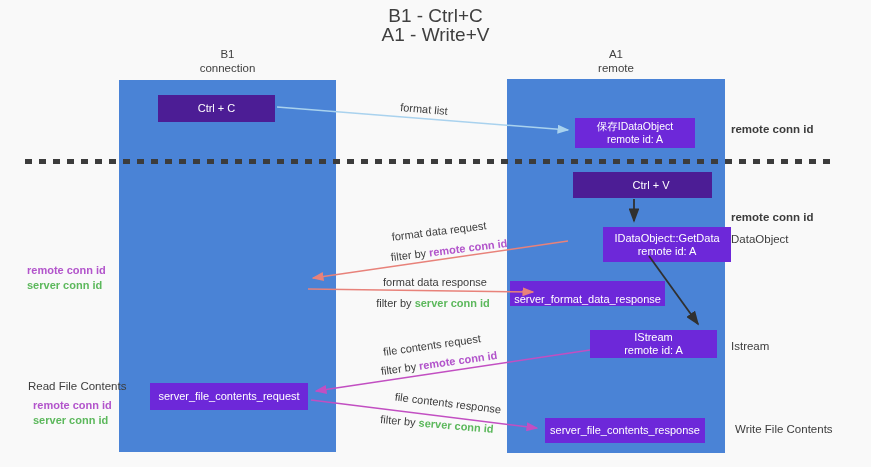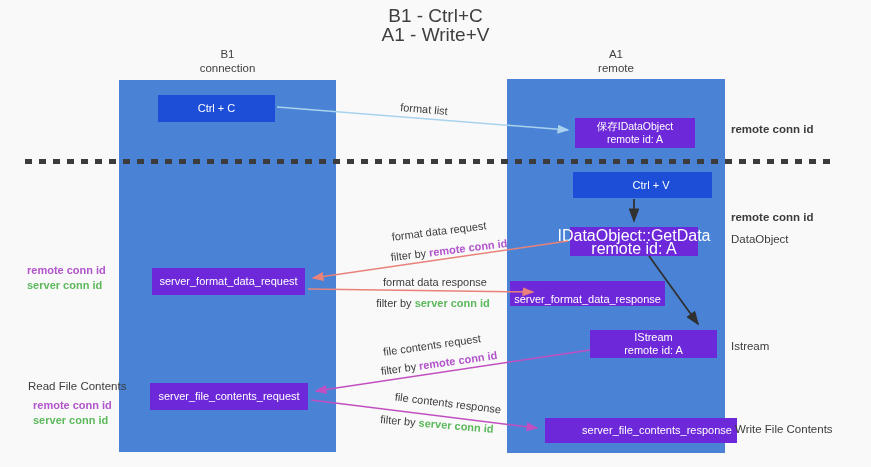--- a/index.html
+++ b/index.html
@@ -16,32 +16,32 @@
   .lane-header{position:absolute;top:47px;text-align:center;color:#3f3f3f;
                font-size:11.5px;line-height:14px;}
   #lane-left-header{left:119px;width:217px;}
   #lane-right-header{left:507px;width:218px;}
 
   .dashline{position:absolute;left:25px;top:159px;width:812px;height:5px;
             background:repeating-linear-gradient(90deg,#3c3c3c 0 7px,transparent 7px 14px);}
 
   .box{position:absolute;display:flex;flex-direction:column;align-items:center;
        justify-content:center;color:#fff;text-align:center;font-size:11px;line-height:13px;}
-  .box.green{background:#1d4ed8;}
+  .box.green{background:#4c1d95;}
   .box.orange{background:#6d28d9;}
 
   #box-ctrl-c{left:158px;top:95px;width:117px;height:27px;}
   #box-save-ido{left:575px;top:118px;width:120px;height:30px;font-size:10.5px;}
   #box-ctrl-v{left:573px;top:172px;width:122px;height:26px;padding-left:17px;}
-  #box-getdata{left:570px;top:227px;width:128px;height:29px;font-size:16px;}
+  #box-getdata{left:603px;top:227px;width:128px;height:35px;font-size:11px;}
   #box-fmt-req{left:152px;top:268px;width:153px;height:27px;}
   #box-fmt-resp{left:510px;top:281px;width:155px;height:25px;justify-content:flex-end;}
   #box-istream{left:590px;top:330px;width:127px;height:28px;}
   #box-file-req{left:150px;top:383px;width:158px;height:27px;}
-  #box-file-resp{left:545px;top:418px;width:160px;height:25px;padding-left:32px;}
+  #box-file-resp{left:545px;top:418px;width:160px;height:25px;}
 
   svg.arrows{position:absolute;left:0;top:0;width:871px;height:467px;pointer-events:none;}
 
   .alabel{position:absolute;white-space:nowrap;color:#3c3c3c;font-size:11px;
           transform-origin:center;}
   .alabel .fb{margin-right:3px;}
   .purple{color:#b254cb;font-weight:bold;}
   .greent{color:#5cb85c;font-weight:bold;}
 
   .side{position:absolute;white-space:nowrap;font-size:11.5px;color:#3c3c3c;}
@@ -83,23 +83,20 @@
 
   <div class="box green" id="box-ctrl-v">
     <span>Ctrl + V</span>
   </div>
 
   <div class="box orange" id="box-getdata">
     <span>IDataObject::GetData</span>
     <span>remote id: A</span>
   </div>
 
-  <div class="box orange" id="box-fmt-req">
-    <span>server_format_data_request</span>
-  </div>
 
   <div class="box orange" id="box-fmt-resp">
     <span>server_format_data_response</span>
   </div>
 
   <div class="box orange" id="box-istream">
     <span>IStream</span>
     <span>remote id: A</span>
   </div>
 

